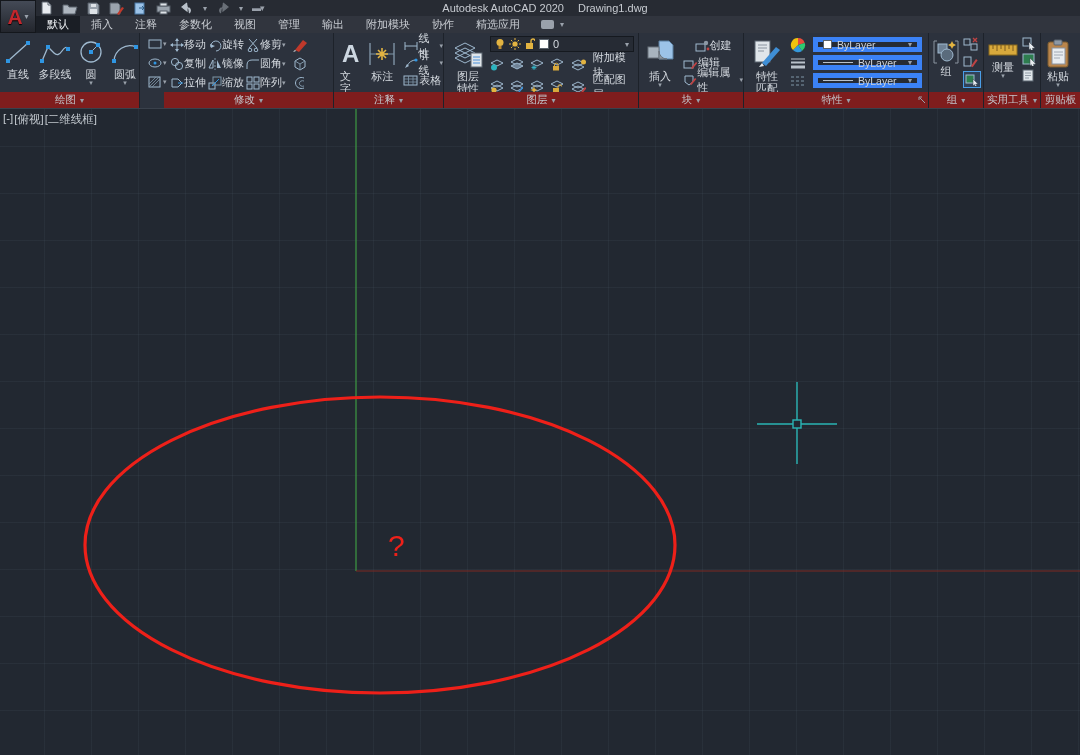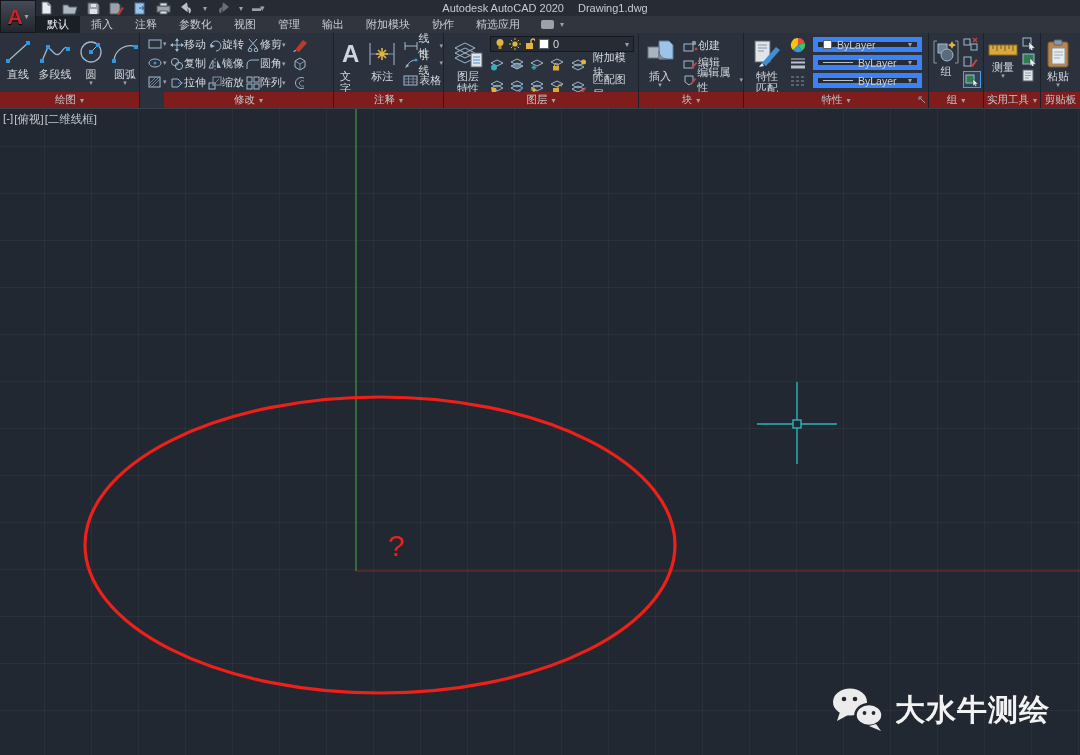--- a/index.html
+++ b/index.html
@@ -462,21 +462,21 @@
               <svg width="30" height="30">
                 <path d="M14 2h10l4 4v14H14z" fill="#9cc3e8" stroke="#5a7ea0"></path>
                 <rect x="3" y="8" width="11" height="11" fill="#a9b4bf" stroke="#6a737d"></rect>
                 <path d="M22 20a8 8 0 0 1-8-8v8z" fill="#8d98a4" stroke="#6a737d"></path>
               </svg>
             </span>
           <span>插入</span>
           <span class="car">▾</span>
         </div>
         <div class="col" style="padding-top:3px;gap:2px;">
-          <div class="mi" style="height:15px;">
+          <div class="mi" style="height:15px;justify-content:center;">
               <svg width="15" height="12">
                 <rect x="1" y="4" width="9" height="7" fill="none" stroke="#9fb9cf"></rect>
                 <circle cx="11" cy="3" r="2.2" fill="#8d98a4"></circle>
                 <circle cx="13" cy="9" r="1.4" fill="#c04343"></circle>
               </svg>
               <span>创建</span>
             </div>
           <div class="mi" style="height:15px;">
               <svg width="15" height="12">
                 <rect x="1" y="4" width="9" height="7" fill="none" stroke="#9fb9cf"></rect>
@@ -673,28 +673,15 @@
 
       <text font-family="Liberation Sans, sans-serif" x="388" y="447" font-size="30" fill="#ee2019">?</text>
 
       <g>
         <line stroke-width="1.4" x1="757" x2="837" y1="315" y2="315" stroke="#2ab5b5"></line>
         <line stroke-width="1.4" x1="797" x2="797" y1="273" y2="355" stroke="#2ab5b5"></line>
         <rect fill="#222831" stroke-width="1.4" x="793" y="311" width="8" height="8" stroke="#2ab5b5"></rect>
       </g>
     </svg>
 
-    <div id="wm">
-      <svg width="54" height="46">
-        <ellipse cx="19" cy="15" rx="17" ry="13.5" fill="#ececec"></ellipse>
-        <polygon points="9,25 6,34 17,28" fill="#ececec"></polygon>
-        <circle cx="13" cy="12" r="2.3" fill="#222831"></circle>
-        <circle cx="24" cy="12" r="2.3" fill="#222831"></circle>
-        <ellipse cx="38" cy="28" rx="13.5" ry="11" fill="#ececec" stroke="#222831" stroke-width="2.5"></ellipse>
-        <polygon points="45,37 50,44 38,39" fill="#ececec"></polygon>
-        <circle cx="33.5" cy="26" r="1.9" fill="#222831"></circle>
-        <circle cx="42.5" cy="26" r="1.9" fill="#222831"></circle>
-      </svg>
-      <span class="t">大水牛测绘</span>
-    </div>
   </div>
 
 </div>
 
 </body></html>

